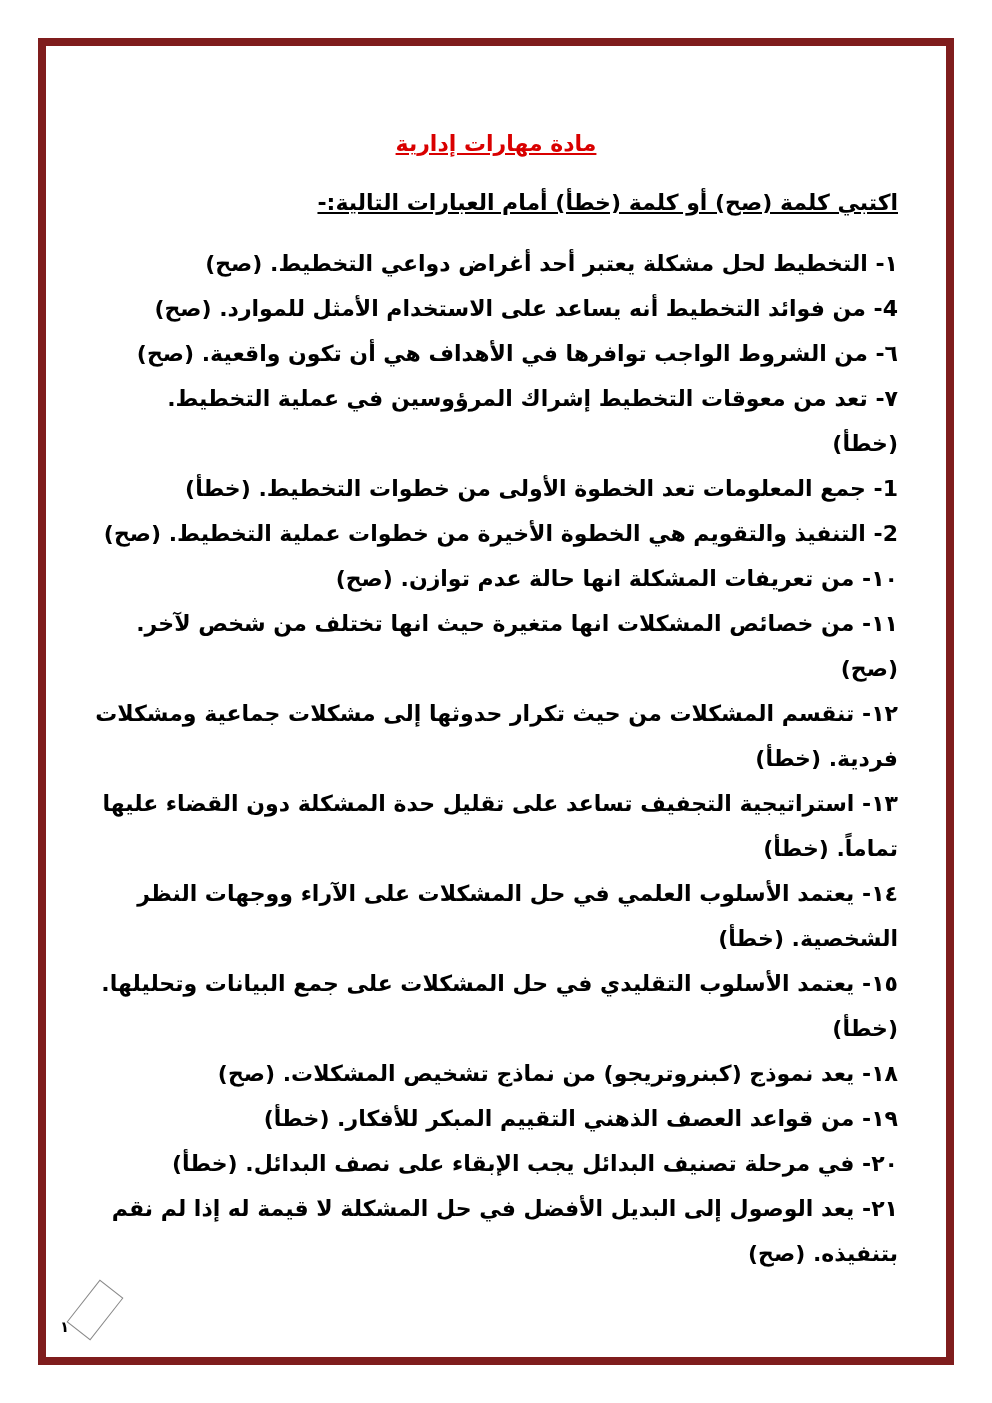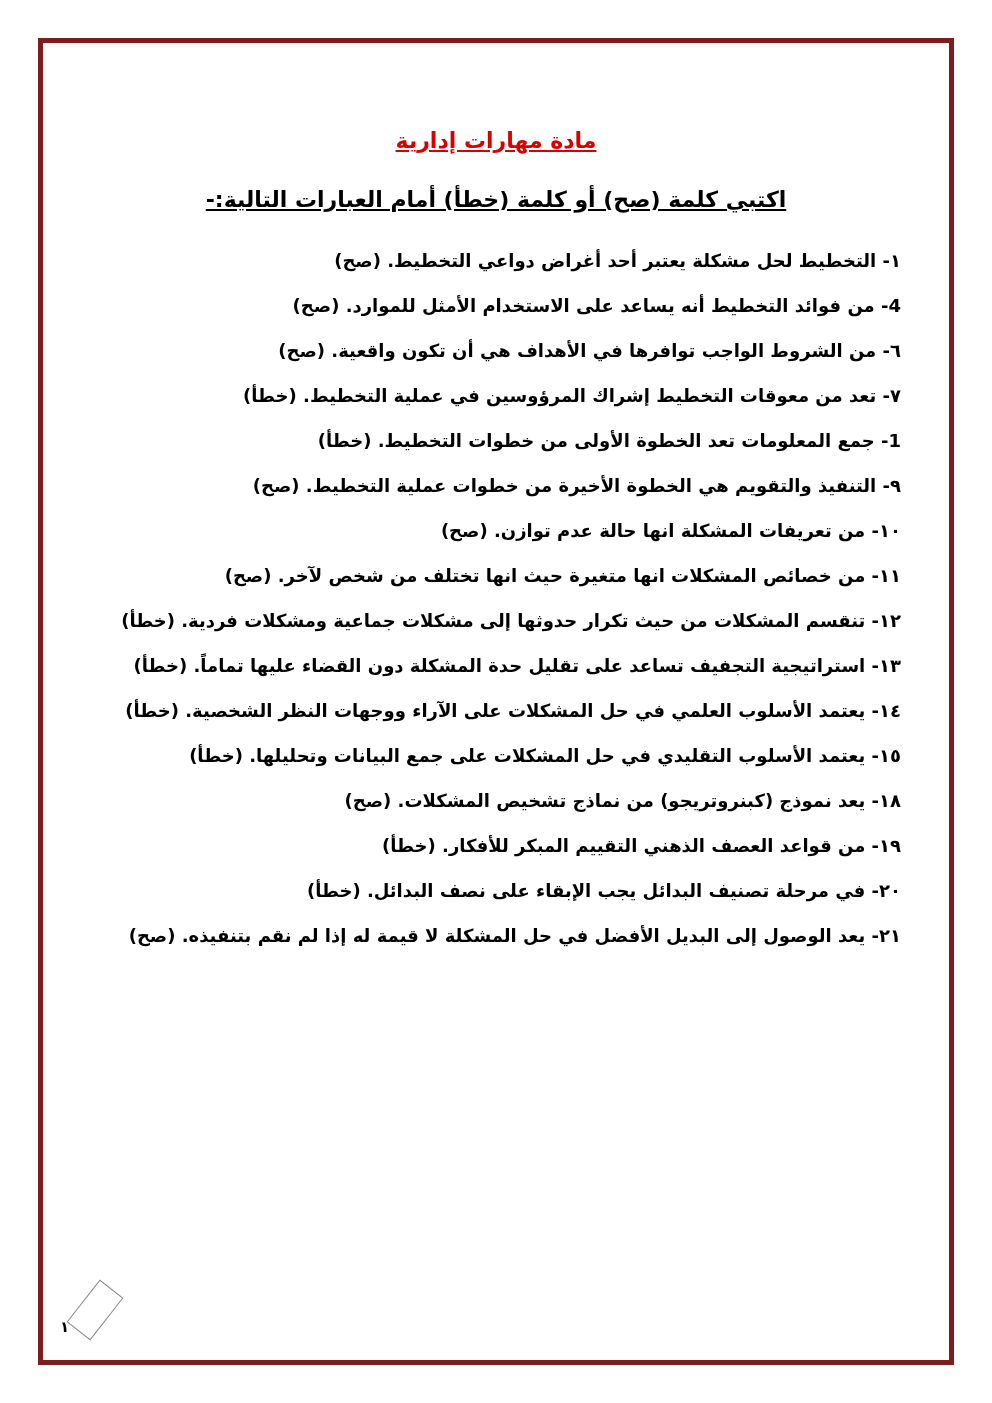--- a/index.html
+++ b/index.html
@@ -3,42 +3,42 @@
 <meta charset="utf-8">
 <style>
   html,body{margin:0;padding:0;}
   body{
     width:992px;height:1403px;position:relative;background:#ffffff;
     font-family:"DejaVu Sans","Liberation Sans",sans-serif;
     overflow:hidden;
   }
   .frame{
     position:absolute;left:38px;top:38px;right:38px;bottom:38px;
-    border:5px solid #7f1d1d;box-sizing:border-box;
+    border:8px solid #7f1d1d;box-sizing:border-box;
   }
   .content{
     direction:rtl;
     padding:84px 48px 0 48px;
   }
   .title,.subtitle{
     text-align:center;font-weight:bold;font-size:22px;
     color:#d90000;margin:0 0 30px 0;line-height:1.3;
   }
   .title span,.subtitle span,.instruction span{
     text-decoration:underline;
   }
   .instruction{
-    text-align:center;font-weight:bold;font-size:22px;color:#000;
+    text-align:right;font-weight:bold;font-size:22px;color:#000;
     margin:0 0 24px 0;line-height:1.3;
   }
   .items{
     direction:rtl;text-align:right;
   }
   .item{
-    font-size:18px;font-weight:bold;color:#000;
+    font-size:22px;font-weight:bold;color:#000;
     line-height:45px;
   }
   .page-number{
     position:absolute;left:60px;top:1318px;
     font-size:15px;font-weight:bold;color:#000;z-index:2;
   }
   .corner-shape{
     position:absolute;left:68px;top:1295px;width:52px;height:28px;
     border:1px solid #8a8a8a;transform:rotate(-52deg);
     background:transparent;z-index:1;
@@ -54,21 +54,21 @@
     </h1>
     <h3 class="instruction">
       <span>اكتبي كلمة (صح) أو كلمة (خطأ) أمام العبارات التالية:-</span>
     </h3>
     <div class="items">
         <div class="item">١- التخطيط لحل مشكلة يعتبر أحد أغراض دواعي التخطيط. (صح)</div>
         <div class="item">4- من فوائد التخطيط أنه يساعد على الاستخدام الأمثل للموارد. (صح)</div>
         <div class="item">٦- من الشروط الواجب توافرها في الأهداف هي أن تكون واقعية. (صح)</div>
         <div class="item">٧- تعد من معوقات التخطيط إشراك المرؤوسين في عملية التخطيط. (خطأ)</div>
         <div class="item">1- جمع المعلومات تعد الخطوة الأولى من خطوات التخطيط. (خطأ)</div>
-        <div class="item">٩- التنفيذ والتقويم هي الخطوة الأخيرة من خطوات عملية التخطيط. (صح)</div>
+        <div class="item">2- التنفيذ والتقويم هي الخطوة الأخيرة من خطوات عملية التخطيط. (صح)</div>
         <div class="item">١٠- من تعريفات المشكلة انها حالة عدم توازن. (صح)</div>
         <div class="item">١١- من خصائص المشكلات انها متغيرة حيث انها تختلف من شخص لآخر. (صح)</div>
         <div class="item">١٢- تنقسم المشكلات من حيث تكرار حدوثها إلى مشكلات جماعية ومشكلات فردية. (خطأ)</div>
         <div class="item">١٣- استراتيجية التجفيف تساعد على تقليل حدة المشكلة دون القضاء عليها تماماً. (خطأ)</div>
         <div class="item">١٤- يعتمد الأسلوب العلمي في حل المشكلات على الآراء ووجهات النظر الشخصية. (خطأ)</div>
         <div class="item">١٥- يعتمد الأسلوب التقليدي في حل المشكلات على جمع البيانات وتحليلها. (خطأ)</div>
         <div class="item">١٨- يعد نموذج (كبنروتريجو) من نماذج تشخيص المشكلات. (صح)</div>
         <div class="item">١٩- من قواعد العصف الذهني التقييم المبكر للأفكار. (خطأ)</div>
         <div class="item">٢٠- في مرحلة تصنيف البدائل يجب الإبقاء على نصف البدائل. (خطأ)</div>
         <div class="item">٢١- يعد الوصول إلى البديل الأفضل في حل المشكلة لا قيمة له إذا لم نقم بتنفيذه. (صح)</div>

